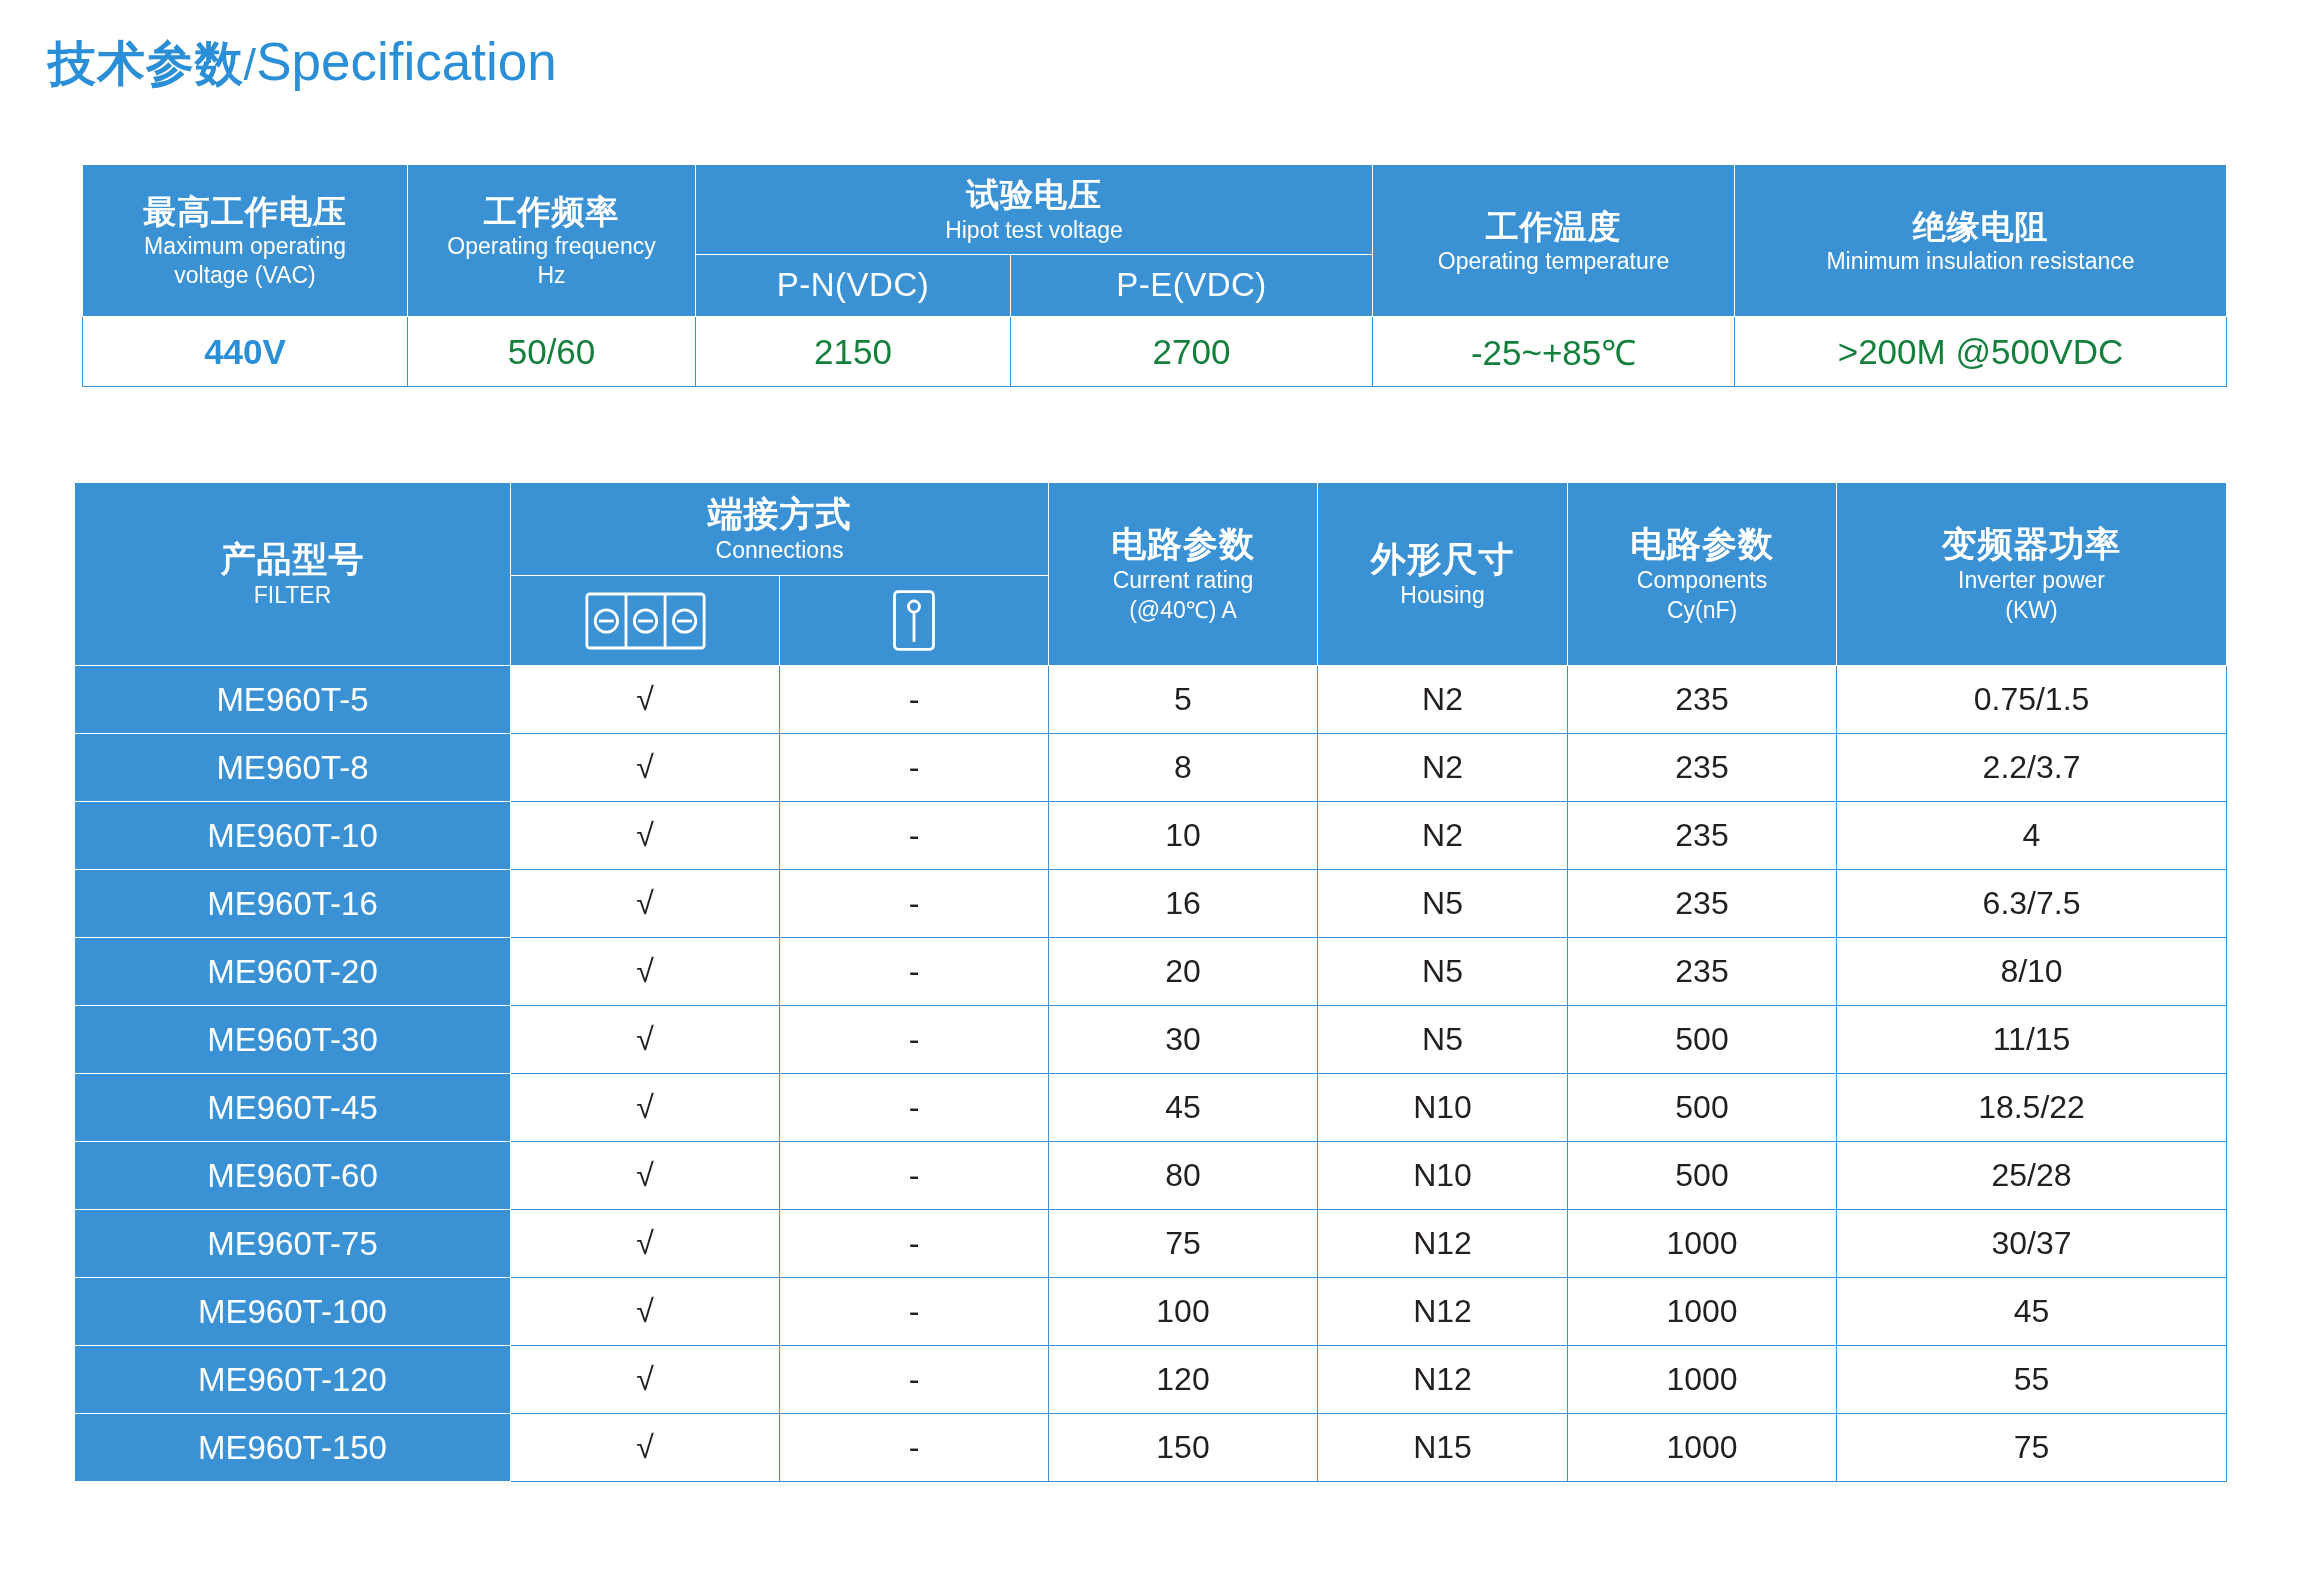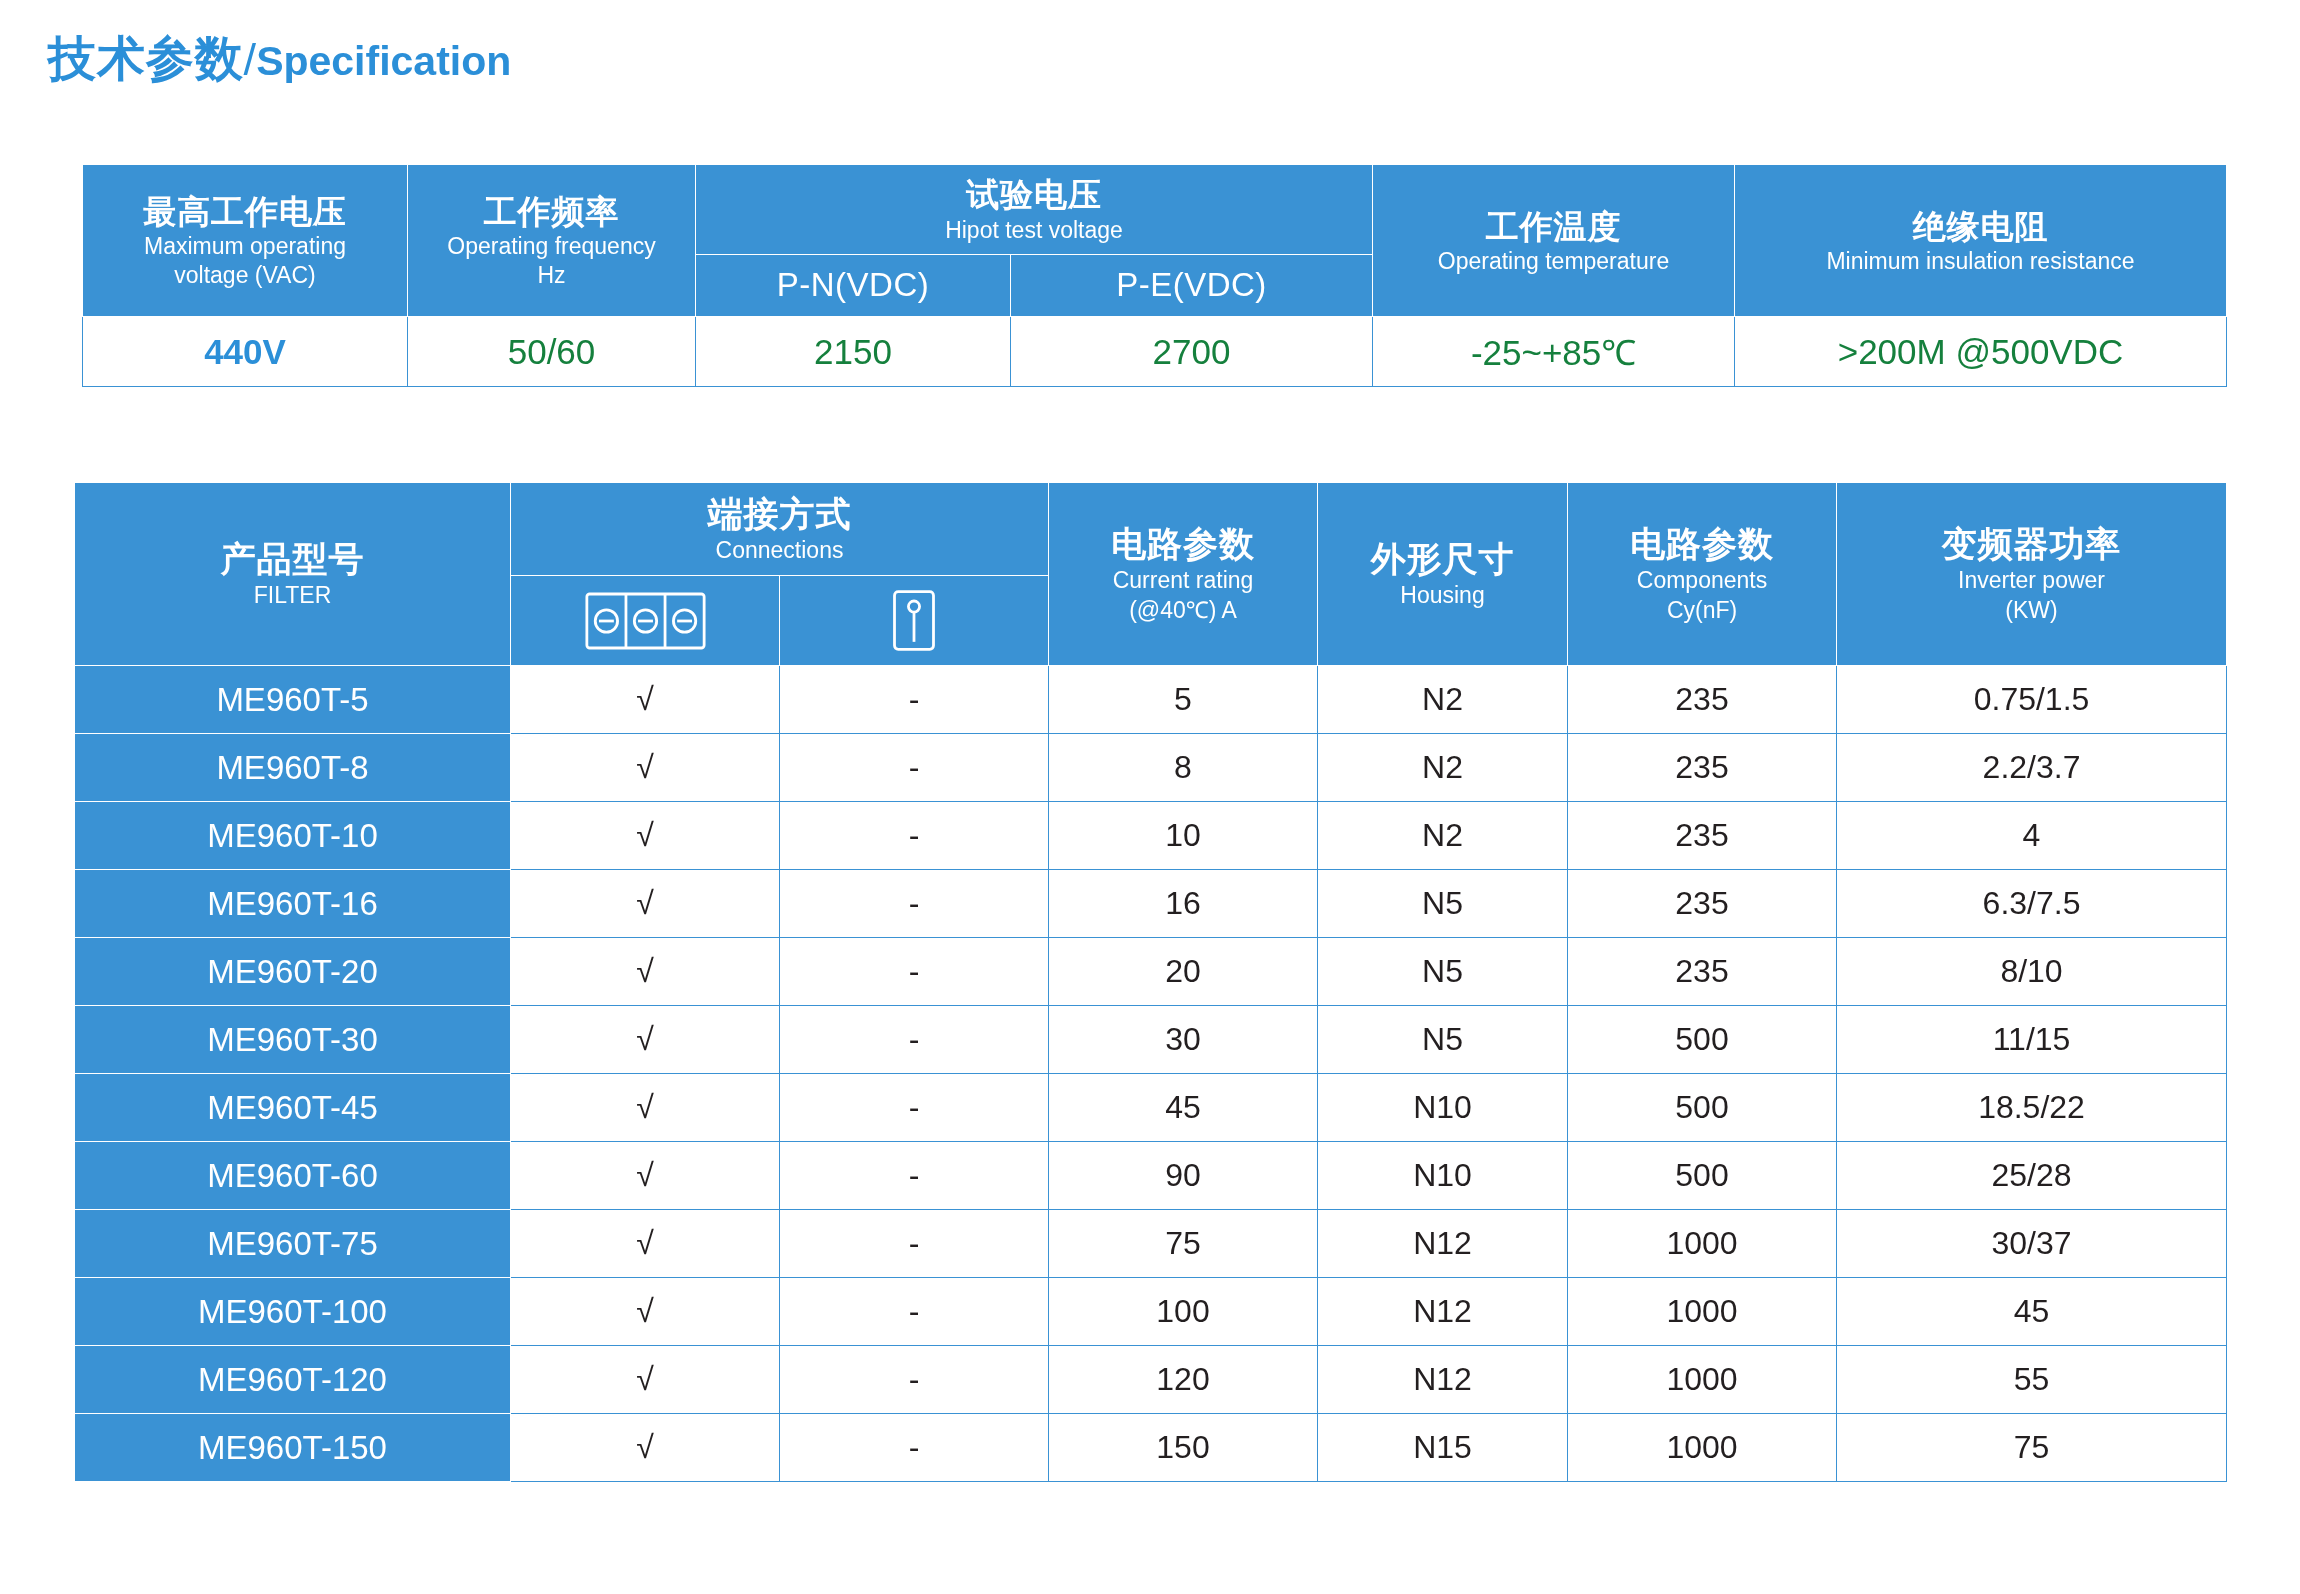--- a/index.html
+++ b/index.html
@@ -36,22 +36,22 @@
   .title .cn {
     font-weight: bold;
     font-size: 48px;
     letter-spacing: 0.9px;
   }
   .title .sep {
     font-weight: normal;
     font-size: 45px;
   }
   .title .en {
-    font-weight: bold;
-    font-size: 41px;
+    font-weight: normal;
+    font-size: 53px;
   }
 
   
   table {
     border-collapse: collapse;
     table-layout: fixed;
   }
   td, th {
     padding: 0;
     margin: 0;
@@ -356,21 +356,21 @@
         <td class="dash">-</td>
         <td>45</td>
         <td>N10</td>
         <td>500</td>
         <td>18.5/22</td>
       </tr>
       <tr>
         <td class="model">ME960T-60</td>
         <td class="check">√</td>
         <td class="dash">-</td>
-        <td>90</td>
+        <td>80</td>
         <td>N10</td>
         <td>500</td>
         <td>25/28</td>
       </tr>
       <tr>
         <td class="model">ME960T-75</td>
         <td class="check">√</td>
         <td class="dash">-</td>
         <td>75</td>
         <td>N12</td>

